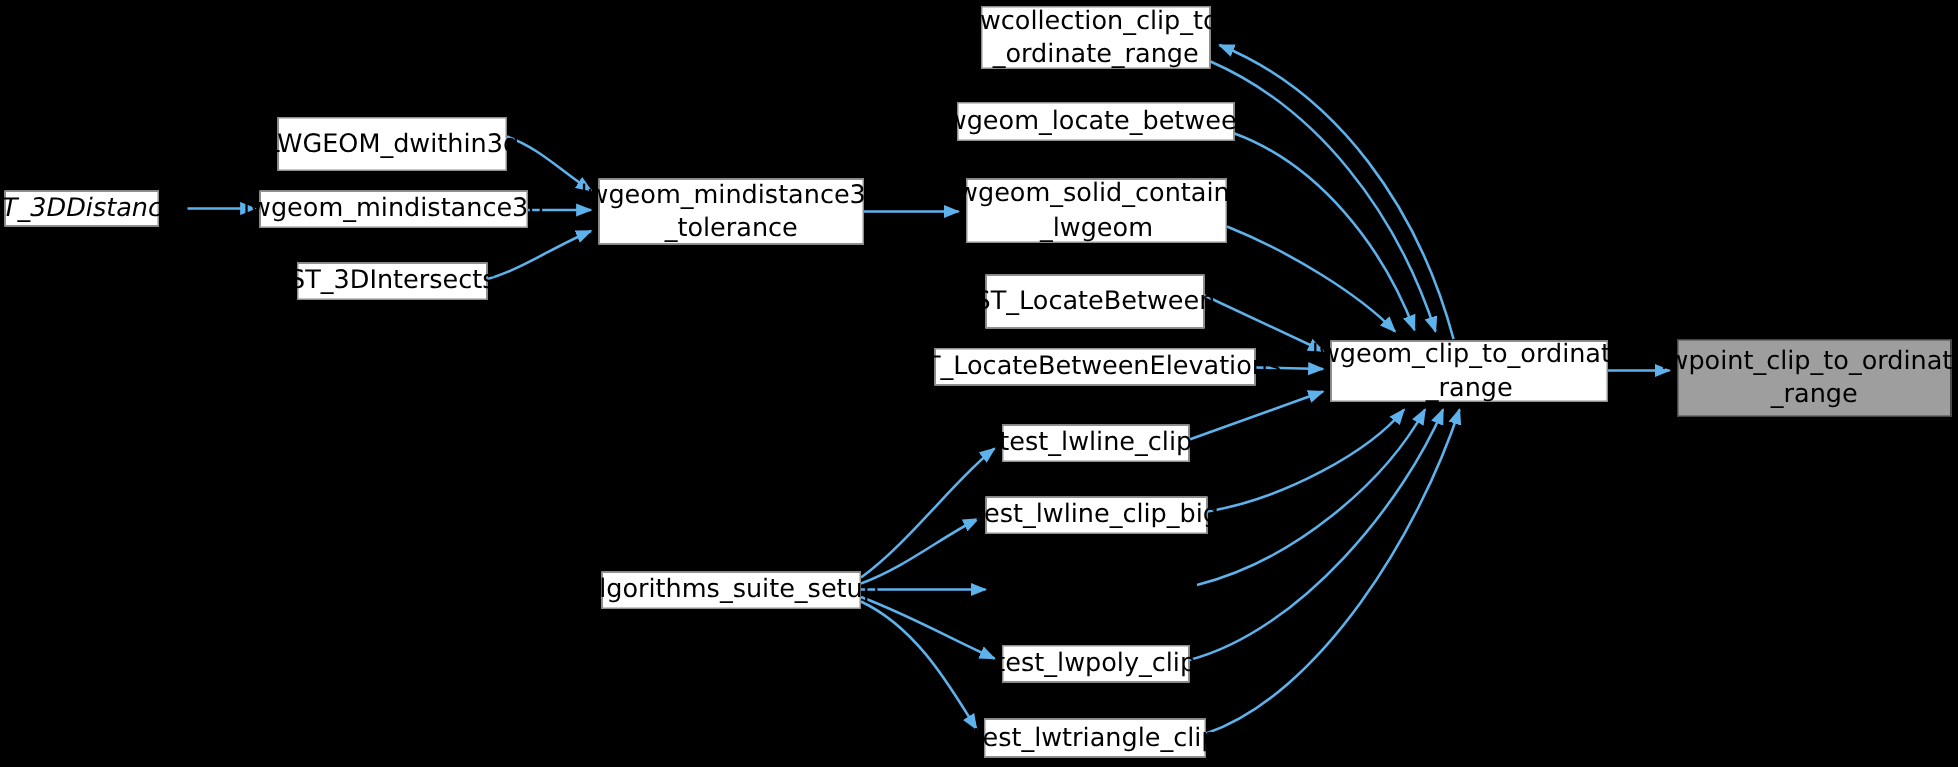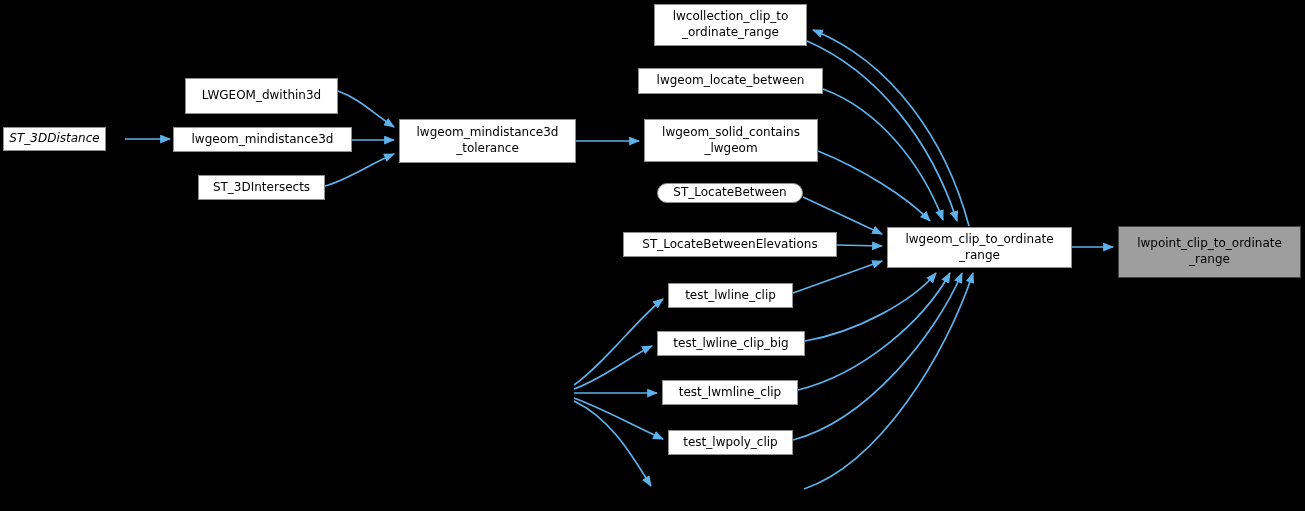--- a/index.html
+++ b/index.html
@@ -10,21 +10,21 @@
   }
   .edges{position:absolute;left:0;top:0;width:1305px;height:511px;}
   .edges path.edge{fill:none;stroke:var(--edge,#5eb2ec);stroke-width:1.7px;}
   .edges marker path{fill:var(--edge,#5eb2ec);stroke:none;}
   .node{
     position:absolute;box-sizing:border-box;
     background:var(--nfill,#ffffff);
     border:1.4px solid var(--nborder,#8f8f8f);
     color:#000;
     display:flex;align-items:center;justify-content:center;
-    text-align:center;font-size:12px;line-height:1.32;
+    text-align:center;font-size:17px;line-height:1.32;
     white-space:pre-line;cursor:pointer;
   }
   .node.highlight{
     background:var(--hfill,#9e9e9e);
     border-color:var(--hborder,#474747);
     cursor:default;
   }
 </style>
 </head>
 <body>
@@ -73,33 +73,34 @@
 _tolerance</div>
 
   <div class="node" style="left:654px;top:4px;width:153px;height:42px;">lwcollection_clip_to
 _ordinate_range</div>
 
   <div class="node" style="left:638px;top:68px;width:185px;height:26px;">lwgeom_locate_between</div>
 
   <div class="node" style="left:644px;top:119px;width:174px;height:43px;">lwgeom_solid_contains
 _lwgeom</div>
 
-  <div class="node" style="left:657px;top:183px;width:146px;height:20px;border-radius:12px;">ST_LocateBetween</div>
+  <div class="node" style="left:657px;top:183px;width:146px;height:36px;">ST_LocateBetween</div>
 
   <div class="node" style="left:623px;top:232px;width:214px;height:25px;">ST_LocateBetweenElevations</div>
 
   <div class="node" style="left:668px;top:283px;width:125px;height:25px;">test_lwline_clip</div>
 
   <div class="node" style="left:657px;top:331px;width:148px;height:25px;">test_lwline_clip_big</div>
 
+  <div class="node" style="left:401px;top:381px;width:173px;height:25px;">algorithms_suite_setup</div>
 
-  <div class="node" style="left:662px;top:380px;width:136px;height:25px;">test_lwmline_clip</div>
 
   <div class="node" style="left:668px;top:430px;width:125px;height:25px;">test_lwpoly_clip</div>
 
+  <div class="node" style="left:656px;top:479px;width:148px;height:26px;">test_lwtriangle_clip</div>
 
   <div class="node" style="left:887px;top:227px;width:185px;height:41px;">lwgeom_clip_to_ordinate
 _range</div>
 
   <div class="node highlight" style="left:1118px;top:226px;width:183px;height:52px;">lwpoint_clip_to_ordinate
 _range</div>
 
 </div>
 
 </body></html>

